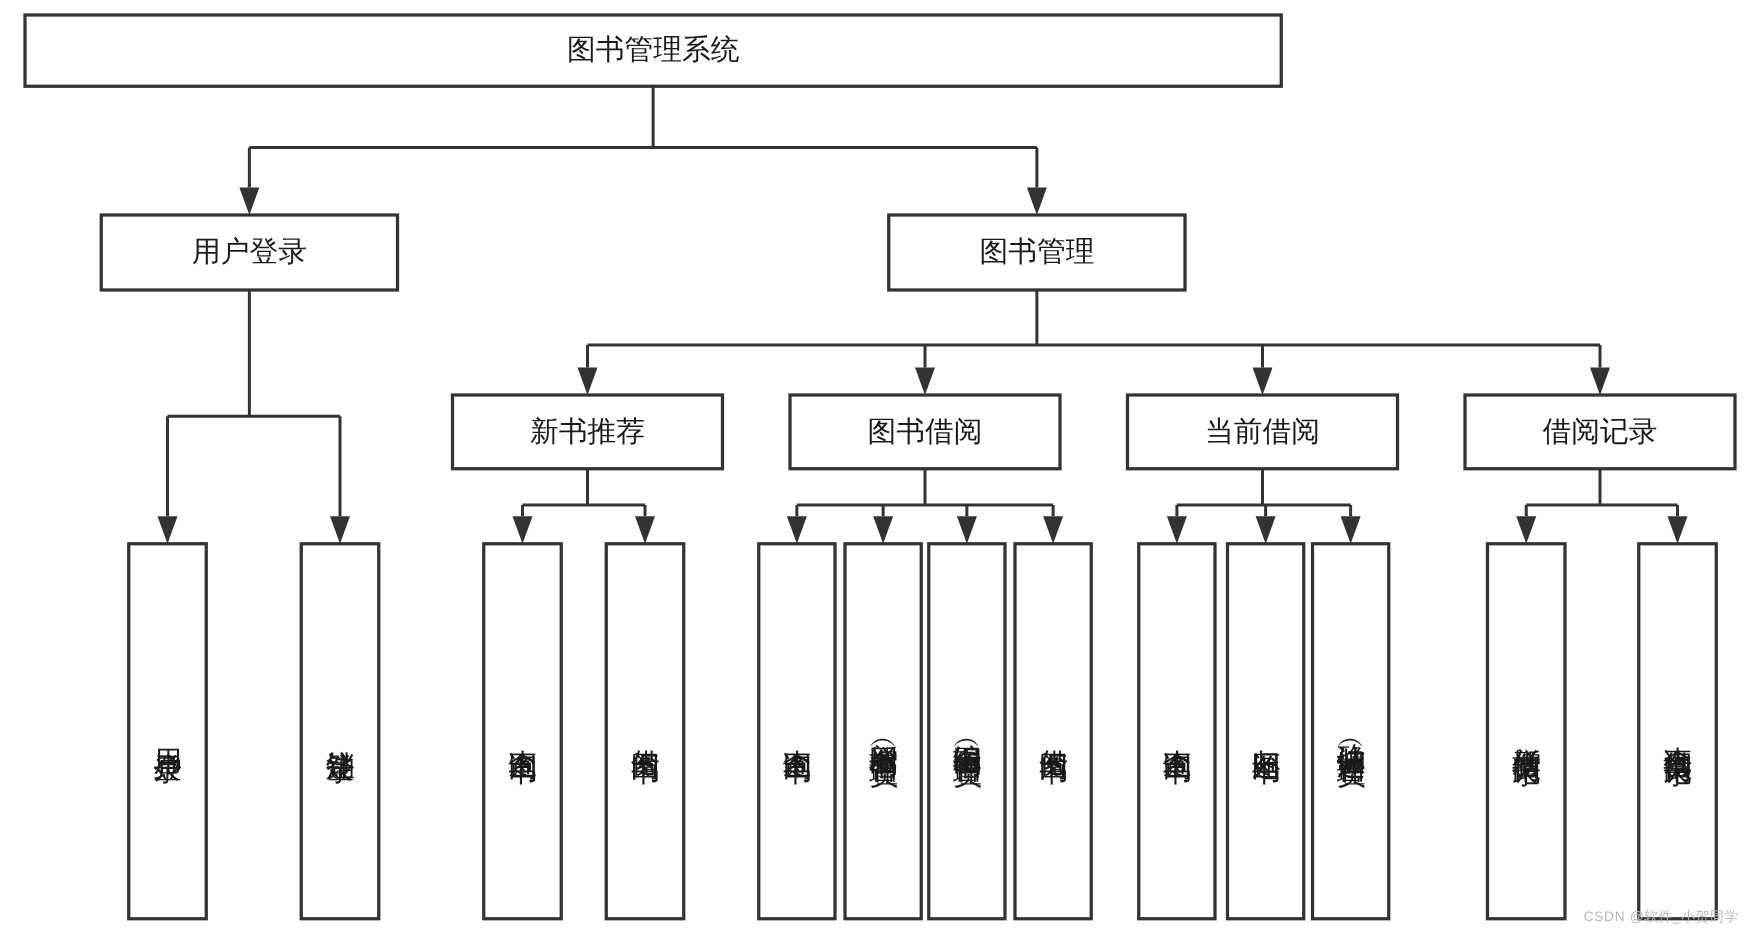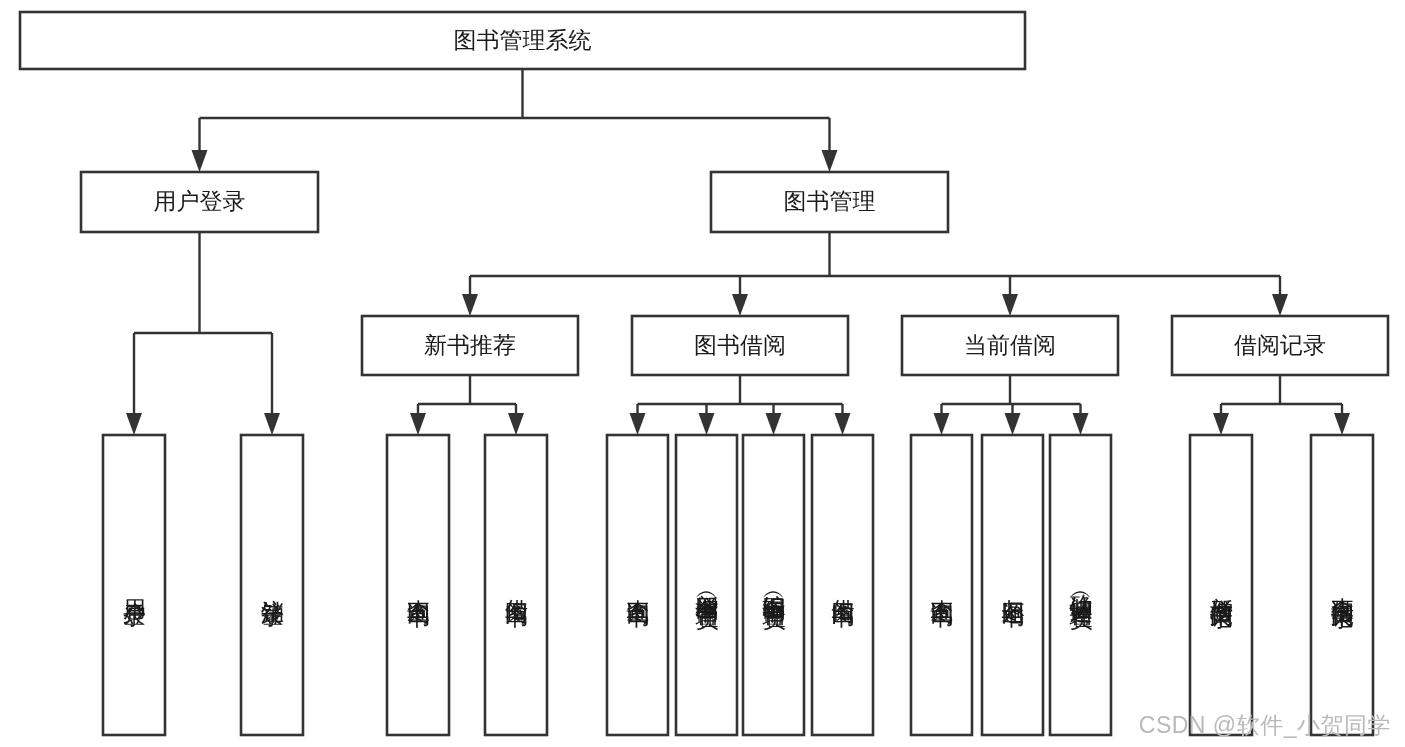--- a/index.html
+++ b/index.html
@@ -59,21 +59,21 @@
     line-height: 1.12;
     letter-spacing: 2px;
     color: #1a1a1a;
     white-space: nowrap;
   }
   .watermark {
     position: absolute;
     right: 14px;
     bottom: 6px;
     font-family: "Liberation Sans", "DejaVu Sans", sans-serif;
-    font-size: 23px;
+    font-size: 11px;
     color: #b9b9b9;
     letter-spacing: 0.5px;
     white-space: nowrap;
   }
 </style>
 </head>
 <body>
 
 <svg id="diagram" viewBox="0 0 1405 747" xmlns="http://www.w3.org/2000/svg">
   <g id="connectors">

